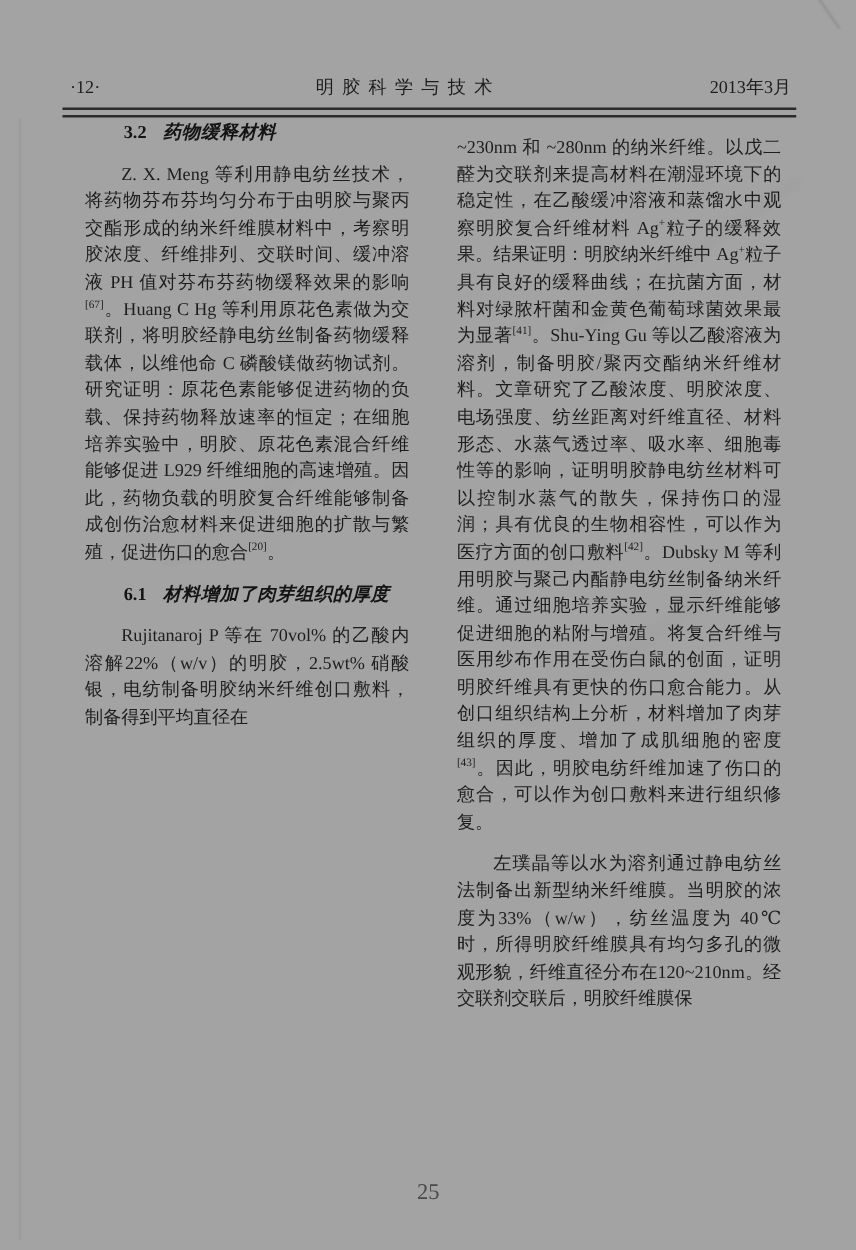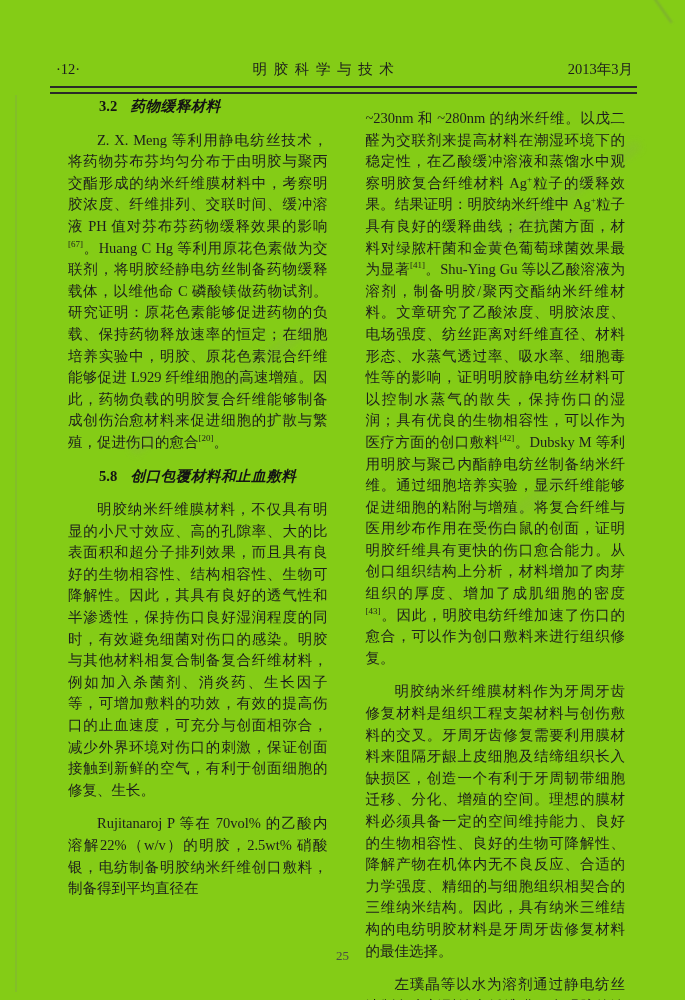--- a/index.html
+++ b/index.html
@@ -5,21 +5,21 @@
   html, body {
     margin: 0; padding: 0;
     width: 685px; height: 1000px;
     background: #fbfbfa;
     font-family: "Liberation Serif", "DejaVu Serif", serif;
     color: #1d1d1d;
     overflow: hidden;
   }
   .page {
     position: absolute; inset: 0;
-    background: #84cc16;
+    background: #a3a3a3;
   }
   
   .edge-line-left {
     position: absolute; left: 15px; top: 95px; bottom: 8px; width: 2px;
     background: rgba(130,130,125,0.18);
     filter: blur(0.6px);
   }
   .corner-mark-topright {
     position: absolute; right: 6px; top: 8px; width: 34px; height: 2px;
     background: rgba(110,110,105,0.35);
@@ -68,21 +68,21 @@
   }
   .heading .hnum { margin-right: 0.9em; font-style: normal; margin-left: 43px; }
   .heading .htitle { font-style: italic; letter-spacing: 0.5px; text-align: right; }
   sup {
     font-size: 9px;
     line-height: 0;
     vertical-align: super;
   }
   .footer-row {
     position: absolute; bottom: 36px; left: 0; right: 0;
-    text-align: center; font-size: 13px; color: #4a4a48;
+    text-align: center; font-size: 18px; color: #4a4a48;
   }
 </style>
 </head>
 <body>
 
 <div class="page">
   <div class="edge-line-left"></div>
   <div class="corner-mark-topright"></div>
   <div class="watermark-streak wm1"></div>
   <div class="watermark-streak wm2"></div>
@@ -93,27 +93,25 @@
     <span class="journal-title">明 胶 科 学 与 技 术</span>
     <span>2013年3月</span>
   </div>
 
   <div class="double-rule"></div>
 
   <div class="columns">
     <section class="col">
         <h3 class="heading"><span class="hnum">3.2</span><span class="htitle">药物缓释材料</span></h3>
         <p class="para indent"><span>Z. X. Meng 等利用静电纺丝技术，将药物芬布芬均匀分布于由明胶与聚丙交酯形成的纳米纤维膜材料中，考察明胶浓度、纤维排列、交联时间、缓冲溶液 PH 值对芬布芬药物缓释效果的影响</span><sup>[67]</sup><span>。Huang C Hg 等利用原花色素做为交联剂，将明胶经静电纺丝制备药物缓释载体，以维他命 C 磷酸镁做药物试剂。研究证明：原花色素能够促进药物的负载、保持药物释放速率的恒定；在细胞培养实验中，明胶、原花色素混合纤维能够促进 L929 纤维细胞的高速增殖。因此，药物负载的明胶复合纤维能够制备成创伤治愈材料来促进细胞的扩散与繁殖，促进伤口的愈合</span><sup>[20]</sup><span>。</span></p>
-        <h3 class="heading"><span class="hnum">5.8</span><span class="htitle">创口包覆材料和止血敷料</span></h3>
-        <p class="para indent"><span>明胶纳米纤维膜材料，不仅具有明显的小尺寸效应、高的孔隙率、大的比表面积和超分子排列效果，而且具有良好的生物相容性、结构相容性、生物可降解性。因此，其具有良好的透气性和半渗透性，保持伤口良好湿润程度的同时，有效避免细菌对伤口的感染。明胶与其他材料相复合制备复合纤维材料，例如加入杀菌剂、消炎药、生长因子等，可增加敷料的功效，有效的提高伤口的止血速度，可充分与创面相弥合，减少外界环境对伤口的刺激，保证创面接触到新鲜的空气，有利于创面细胞的修复、生长。</span></p>
+        <h3 class="heading"><span class="hnum">6.1</span><span class="htitle">材料增加了肉芽组织的厚度</span></h3>
         <p class="para indent"><span>Rujitanaroj P 等在 70vol% 的乙酸内溶解22%（w/v）的明胶，2.5wt% 硝酸银，电纺制备明胶纳米纤维创口敷料，制备得到平均直径在</span></p>
       </section>
     <section class="col">
         <p class="para"><span>~230nm 和 ~280nm 的纳米纤维。以戊二醛为交联剂来提高材料在潮湿环境下的稳定性，在乙酸缓冲溶液和蒸馏水中观察明胶复合纤维材料 Ag</span><sup>+</sup><span>粒子的缓释效果。结果证明：明胶纳米纤维中 Ag</span><sup>+</sup><span>粒子具有良好的缓释曲线；在抗菌方面，材料对绿脓杆菌和金黄色葡萄球菌效果最为显著</span><sup>[41]</sup><span>。Shu-Ying Gu 等以乙酸溶液为溶剂，制备明胶/聚丙交酯纳米纤维材料。文章研究了乙酸浓度、明胶浓度、电场强度、纺丝距离对纤维直径、材料形态、水蒸气透过率、吸水率、细胞毒性等的影响，证明明胶静电纺丝材料可以控制水蒸气的散失，保持伤口的湿润；具有优良的生物相容性，可以作为医疗方面的创口敷料</span><sup>[42]</sup><span>。Dubsky M 等利用明胶与聚己内酯静电纺丝制备纳米纤维。通过细胞培养实验，显示纤维能够促进细胞的粘附与增殖。将复合纤维与医用纱布作用在受伤白鼠的创面，证明明胶纤维具有更快的伤口愈合能力。从创口组织结构上分析，材料增加了肉芽组织的厚度、增加了成肌细胞的密度</span><sup>[43]</sup><span>。因此，明胶电纺纤维加速了伤口的愈合，可以作为创口敷料来进行组织修复。</span></p>
-        <p class="para indent"><span>明胶纳米纤维膜材料作为牙周牙齿修复材料是组织工程支架材料与创伤敷料的交叉。牙周牙齿修复需要利用膜材料来阻隔牙龈上皮细胞及结缔组织长入缺损区，创造一个有利于牙周韧带细胞迁移、分化、增殖的空间。理想的膜材料必须具备一定的空间维持能力、良好的生物相容性、良好的生物可降解性、降解产物在机体内无不良反应、合适的力学强度、精细的与细胞组织相契合的三维纳米结构。因此，具有纳米三维结构的电纺明胶材料是牙周牙齿修复材料的最佳选择。</span></p>
         <p class="para indent gap"><span>左璞晶等以水为溶剂通过静电纺丝法制备出新型纳米纤维膜。当明胶的浓度为33%（w/w），纺丝温度为 40℃时，所得明胶纤维膜具有均匀多孔的微观形貌，纤维直径分布在120~210nm。经交联剂交联后，明胶纤维膜保</span></p>
       </section>
   </div>
 
   <div class="footer-row">
     <span>25</span>
   </div>
 </div>
 
 </body></html>

